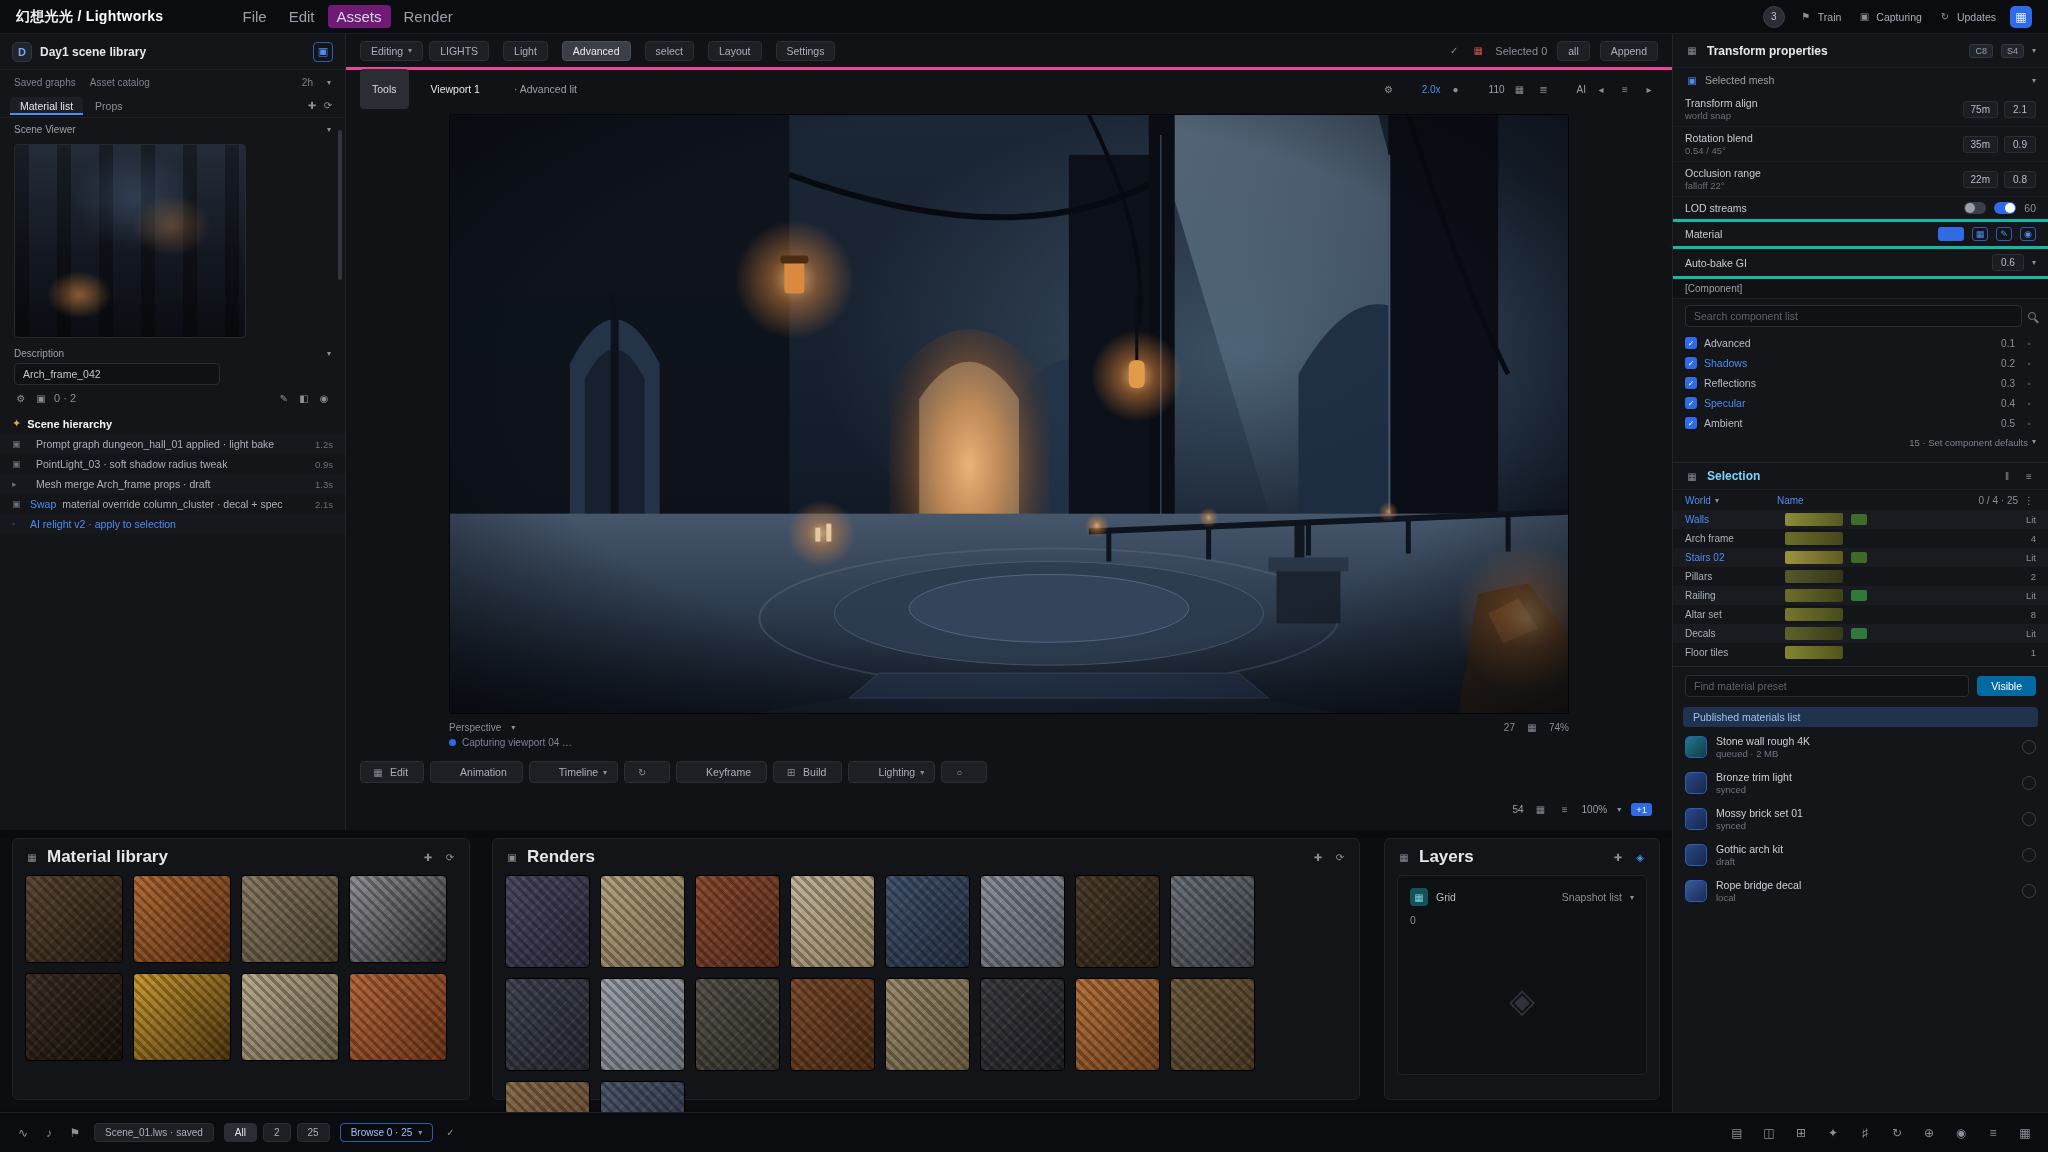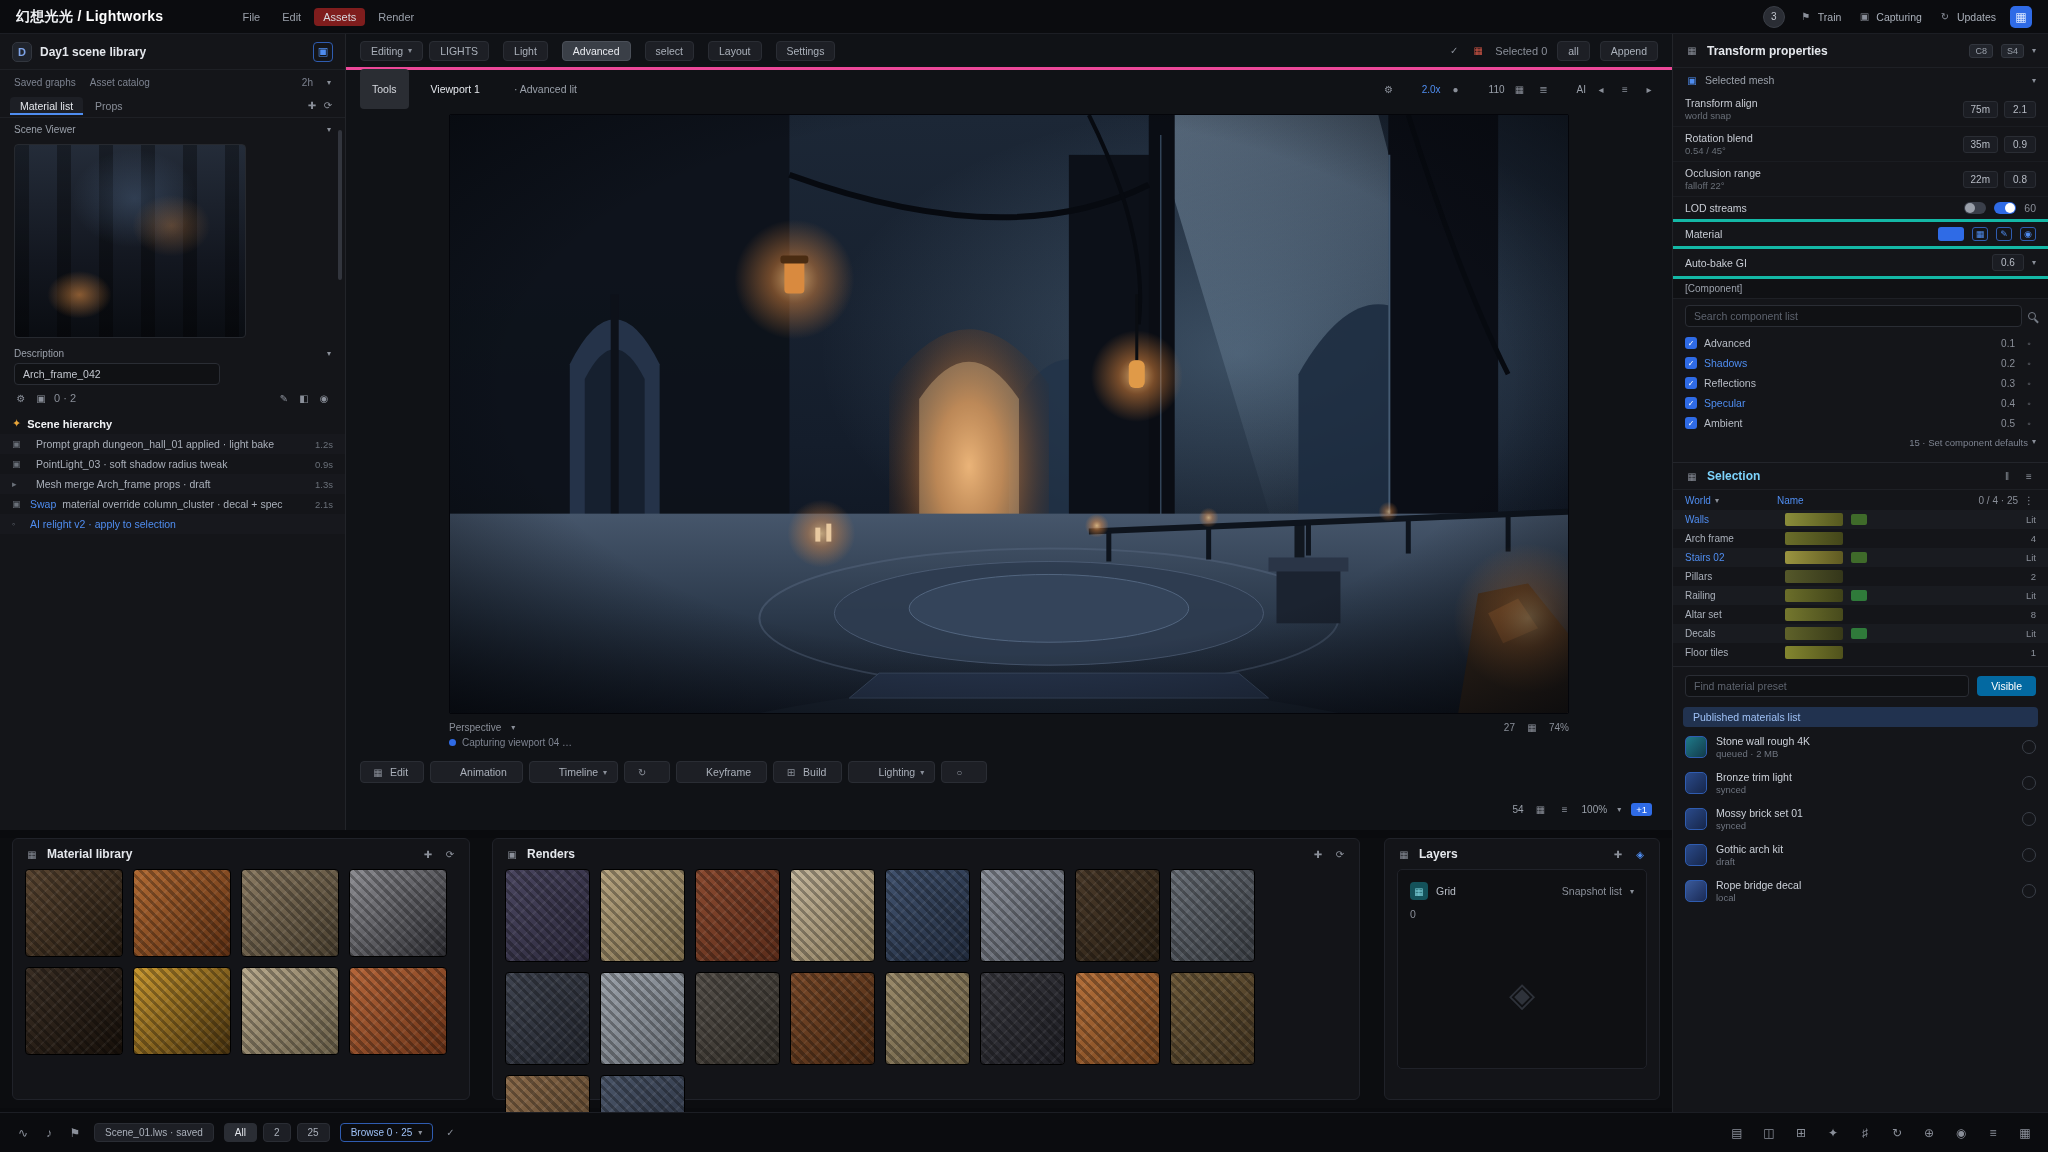--- a/index.html
+++ b/index.html
@@ -30,22 +30,22 @@
   input{background:#101114;border:1px solid #2a2d34;border-radius:4px;color:#c3c7cf;
         font-family:inherit;font-size:10.5px;padding:4px 8px;outline:none}
   ::placeholder{color:#5d636e}
 
   
   #topbar{position:absolute;top:0;left:0;right:0;height:34px;background:#0b0c0f;
           border-bottom:1px solid #1c1e24;display:flex;align-items:center;padding:0 16px;gap:10px}
   #logo{font-weight:bold;font-size:14px;color:#f0f2f5;letter-spacing:.3px}
   #logo .en{color:#fff}
   #menus{display:flex;gap:4px;margin-left:60px}
-  #menus .m{padding:3px 9px;border-radius:4px;color:#9aa0aa;font-size:11px;cursor:default}
-  #menus .m.on{background:#7f1d1d;color:#d6d9df}
+  #menus .m{padding:3px 9px;border-radius:4px;color:#9aa0aa;font-size:15px;cursor:default}
+  #menus .m.on{background:#701a75;color:#d6d9df}
   #tb-right{margin-left:auto;display:flex;align-items:center;gap:14px}
   .avatar{width:22px;height:22px;border-radius:50%;background:#2a2d34;border:1px solid #3a3e46;
           display:flex;align-items:center;justify-content:center;font-size:10px;color:#c3c7cf}
   .tb-act{display:flex;align-items:center;gap:5px;color:#aab0ba;font-size:10.5px}
   #tb-tile{width:22px;height:22px;border-radius:5px;background:#2f6be6;color:#dce8ff;
            display:flex;align-items:center;justify-content:center;font-size:12px}
 
   
   #leftcol{position:absolute;top:34px;left:0;width:346px;height:796px;background:#141519;
            border-right:1px solid #222429;padding:0 0 4px 0}
@@ -143,21 +143,21 @@
   .pubtxt .t2{color:#6f7580;font-size:9.5px;margin-top:1px}
   .pubring{margin-left:auto;width:14px;height:14px;border:1.5px solid #3a3f48;border-radius:50%}
 
   
   #band{position:absolute;top:838px;left:0;width:1672px;height:270px;background:#0c0d10}
   .bpanel{position:absolute;top:0;height:262px;background:#131418;border:1px solid #202229;border-radius:6px;padding:8px 12px}
   #libpanel{left:12px;width:458px}
   #renderpanel{left:492px;width:868px}
   #layerspanel{left:1384px;width:276px}
   .bhdr{display:flex;align-items:center;gap:8px;margin-bottom:8px}
-  .bhdr .t{font-weight:bold;color:#e4e7ec;font-size:12px}
+  .bhdr .t{font-weight:bold;color:#e4e7ec;font-size:17px}
   .grid{display:flex;flex-wrap:wrap;gap:10px}
   .tile{width:98px;height:88px;border-radius:4px;position:relative;overflow:hidden;border:1px solid #000}
   #renderpanel .tile{width:85px;height:93px}
   .tile::after{content:"";position:absolute;inset:0;
      background:repeating-linear-gradient(45deg,rgba(0,0,0,.28) 0 3px,transparent 3px 7px),
                 repeating-linear-gradient(-45deg,rgba(255,255,255,.05) 0 2px,transparent 2px 9px)}
   .laybox{background:#0f1013;border:1px solid #202229;border-radius:5px;padding:8px;height:200px;position:relative}
   .layrow{display:flex;align-items:center;gap:8px;padding:4px 4px;font-size:10.5px;color:#b8bdc6}
   .layicn{width:18px;height:18px;border-radius:4px;background:#14525a;color:#7fd4de;
           display:flex;align-items:center;justify-content:center;font-size:10px}

